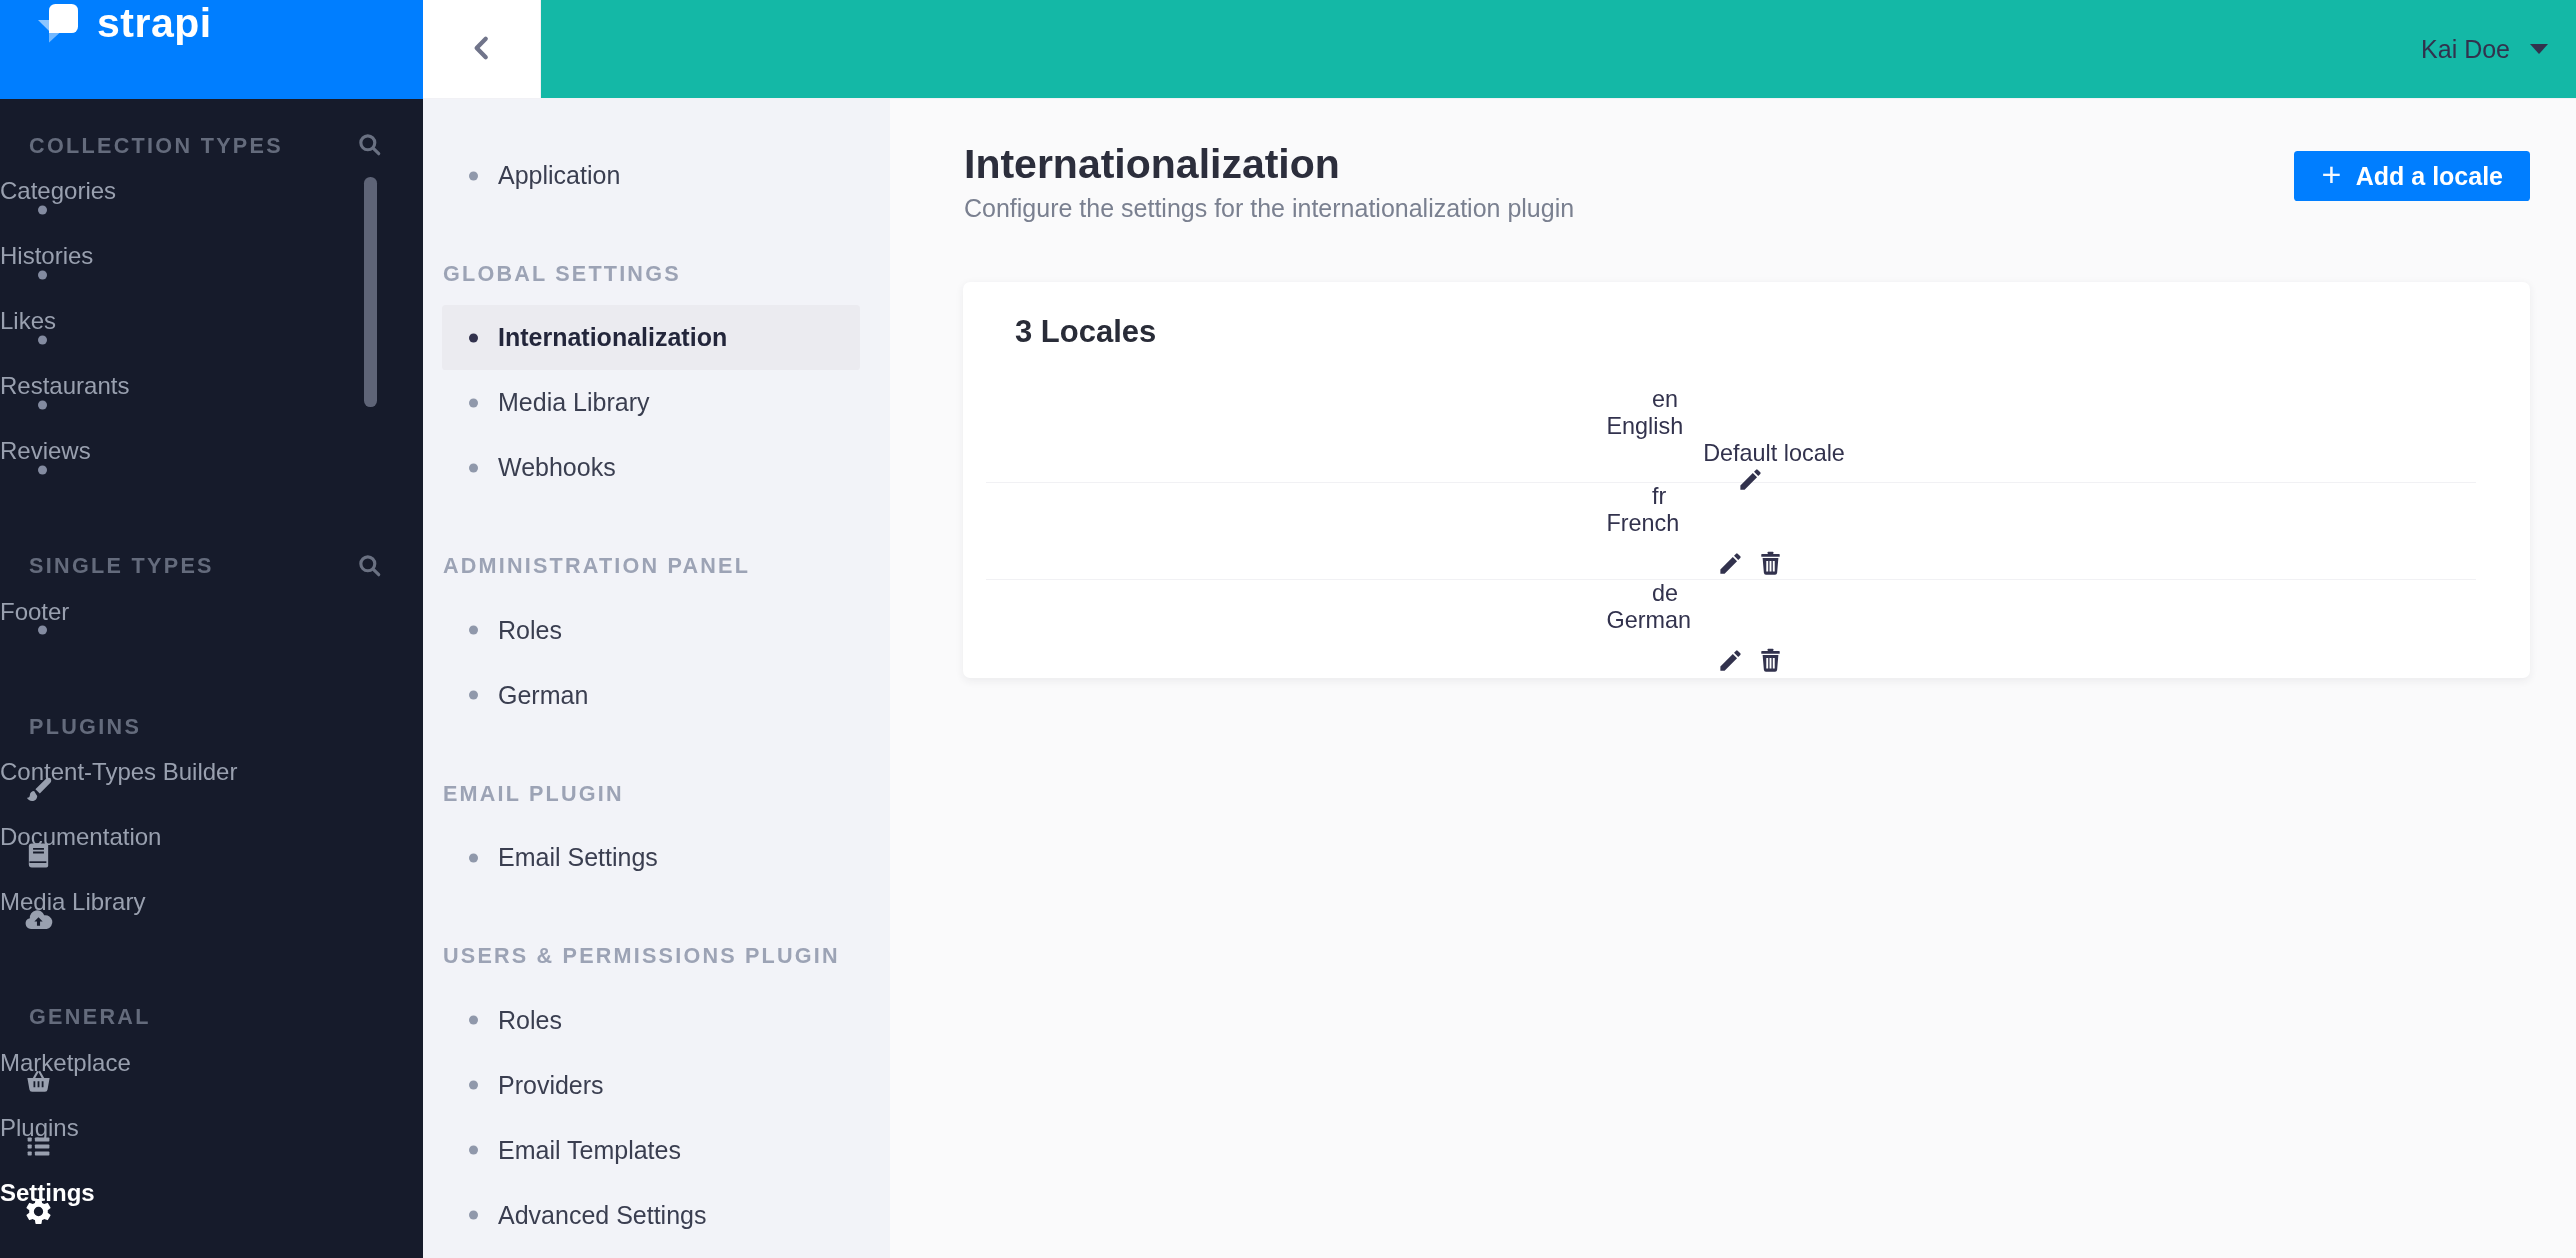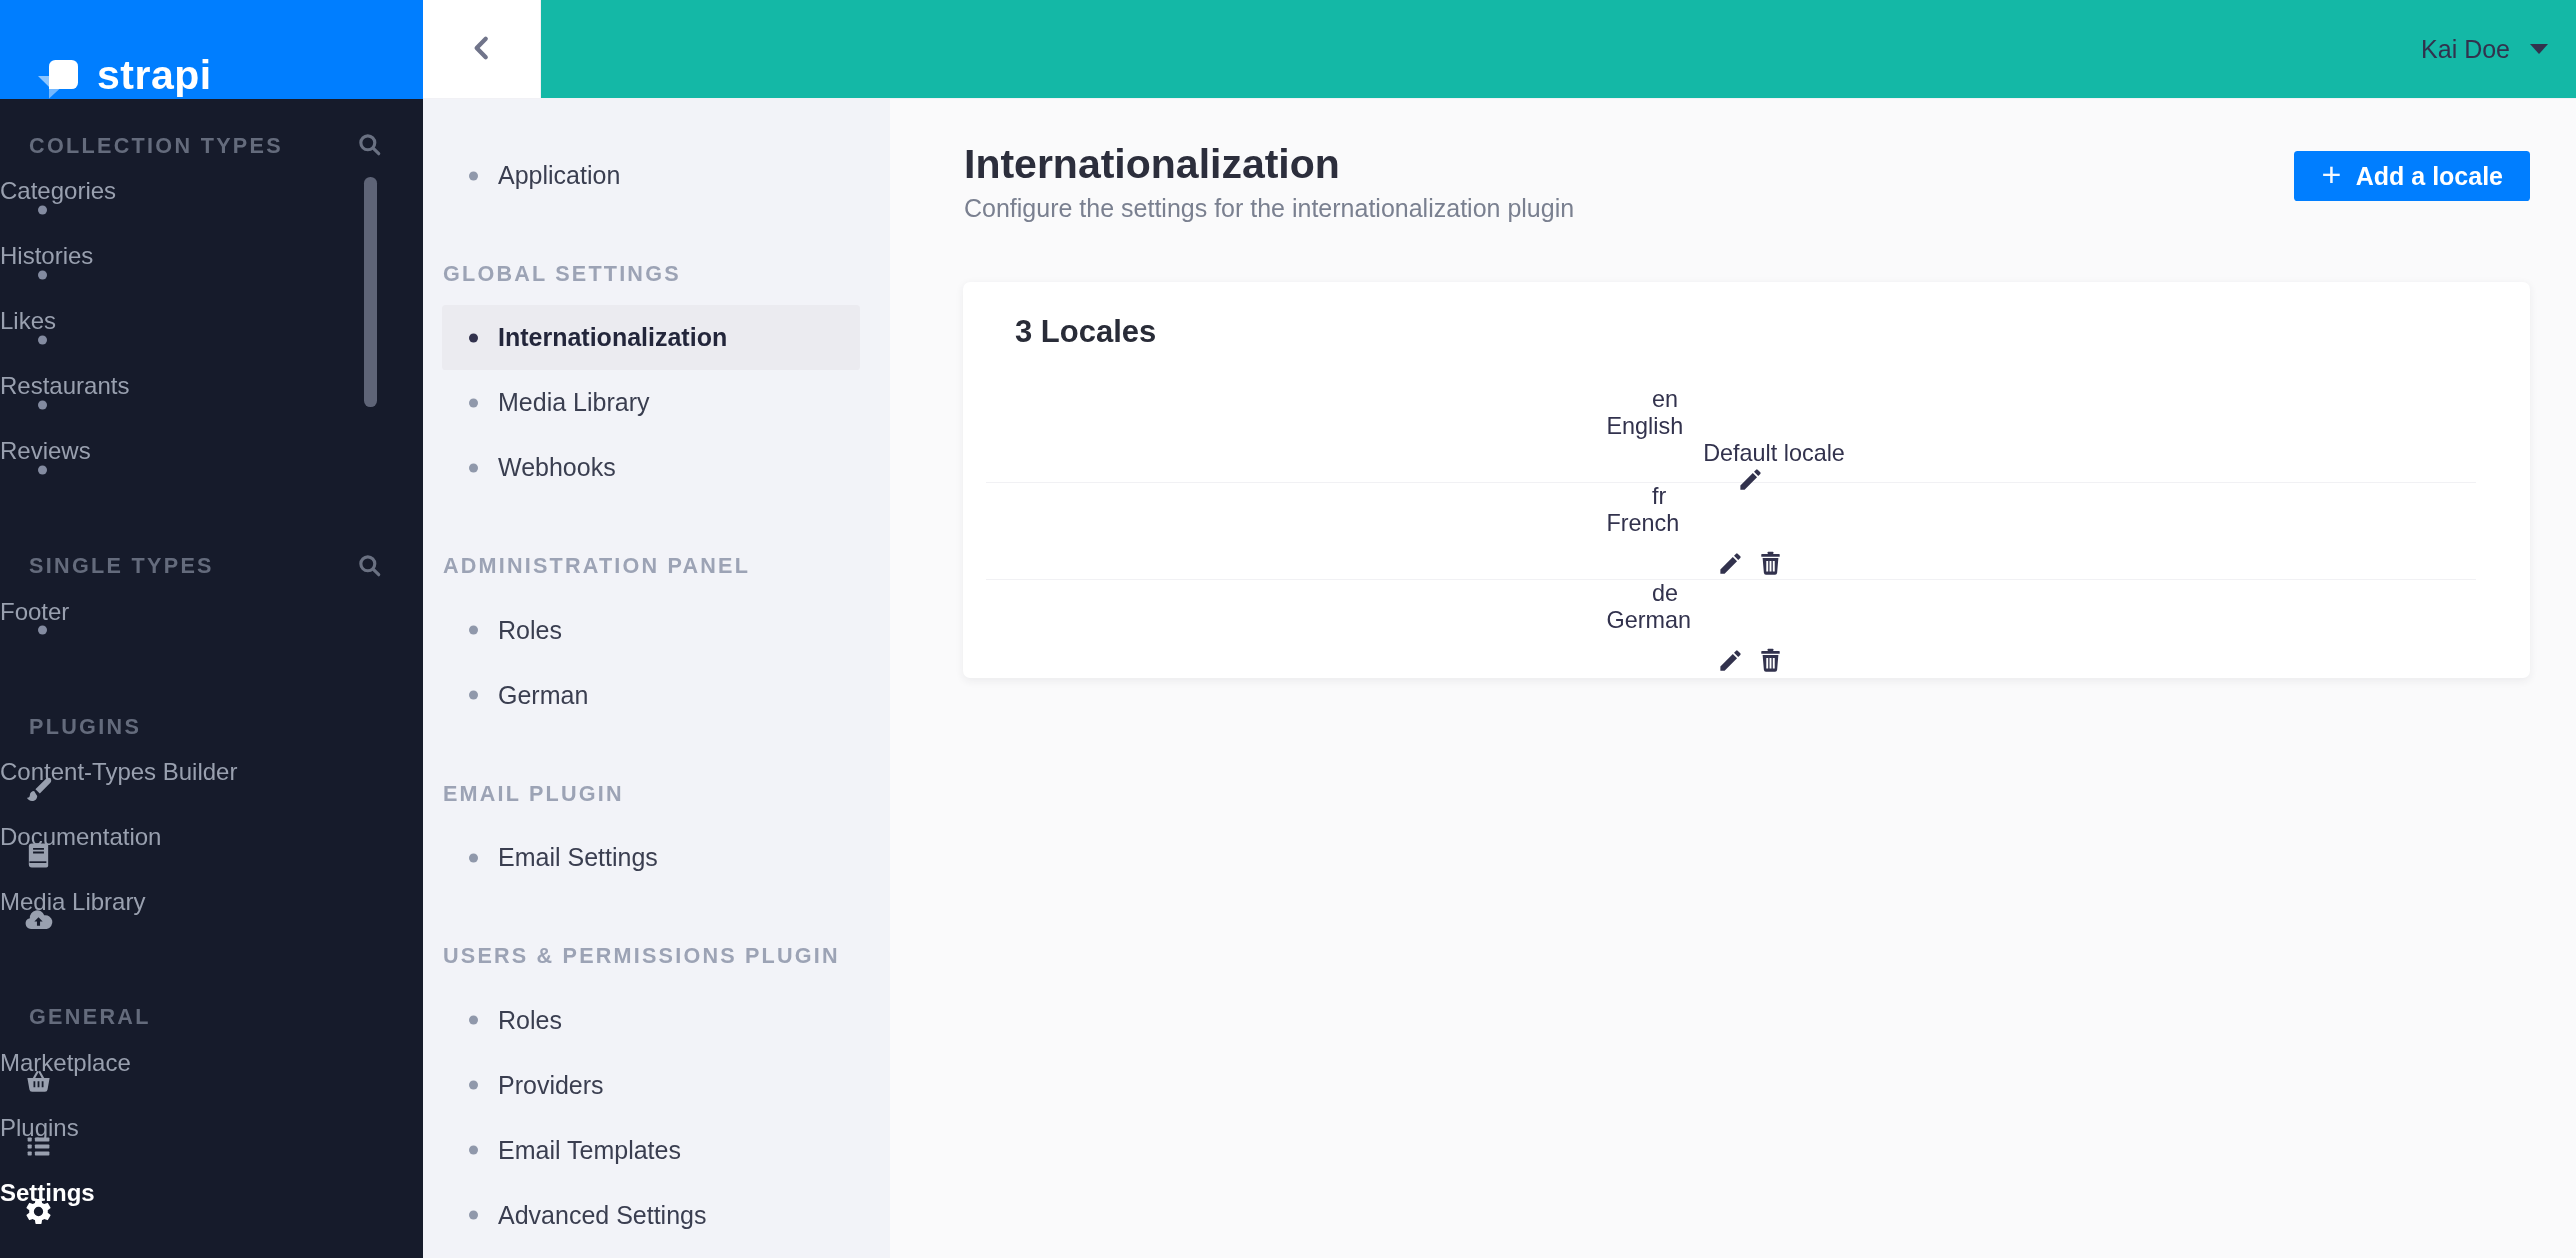--- a/index.html
+++ b/index.html
@@ -2,21 +2,21 @@
 <html style="font-size:14.4px"><head>
 <meta charset="utf-8">
 <style>
   html,body{margin:0;padding:0;}
   body{
     position:relative;width:2576px;height:1259px;overflow:hidden;
     background:#FAFAFB;font-family:"Liberation Sans",sans-serif;color:#32324D;
   }
   
   .dark-sidebar{position:absolute;left:0;top:0;width:423px;height:1259px;background:#161B2B;z-index:3;}
-  .logo{height:99px;background:#007EFF;display:flex;align-items:flex-end;padding-left:38px;box-sizing:border-box;}
+  .logo{height:99px;background:#007EFF;display:flex;align-items:flex-start;padding-left:38px;box-sizing:border-box;}
   .logo-mark{position:relative;width:43px;height:43px;margin-right:16px;flex:none;}
   .logo-mark .m1{position:absolute;left:10.8px;top:3.6px;width:29px;height:29px;background:#FFF;border-radius:6.3px 6.3px 6.3px 0;}
   .logo-mark .m2{position:absolute;left:0;top:20px;width:12.6px;height:12.6px;background:rgba(255,255,255,.55);clip-path:polygon(0 0,100% 0,100% 100%);}
   .logo-mark .m3{position:absolute;left:10.8px;top:32px;width:11.7px;height:10.8px;background:rgba(255,255,255,.45);clip-path:polygon(0 0,100% 0,0 100%);}
   .logo-text{color:#FFF;font-size:41px;font-weight:bold;letter-spacing:0.5px;}
   .d-section{margin-top:52px;}
   .d-section.first{margin-top:35px;}
   .d-heading{position:relative;height:23.4px;line-height:23.4px;padding-left:29px;font-size:21.6px;font-weight:bold;letter-spacing:2.3px;color:#646B7C;}
   .d-heading .search-ic{position:absolute;right:40px;top:-2.7px;width:27px;height:27px;}
   .d-items{margin-top:20px;}

